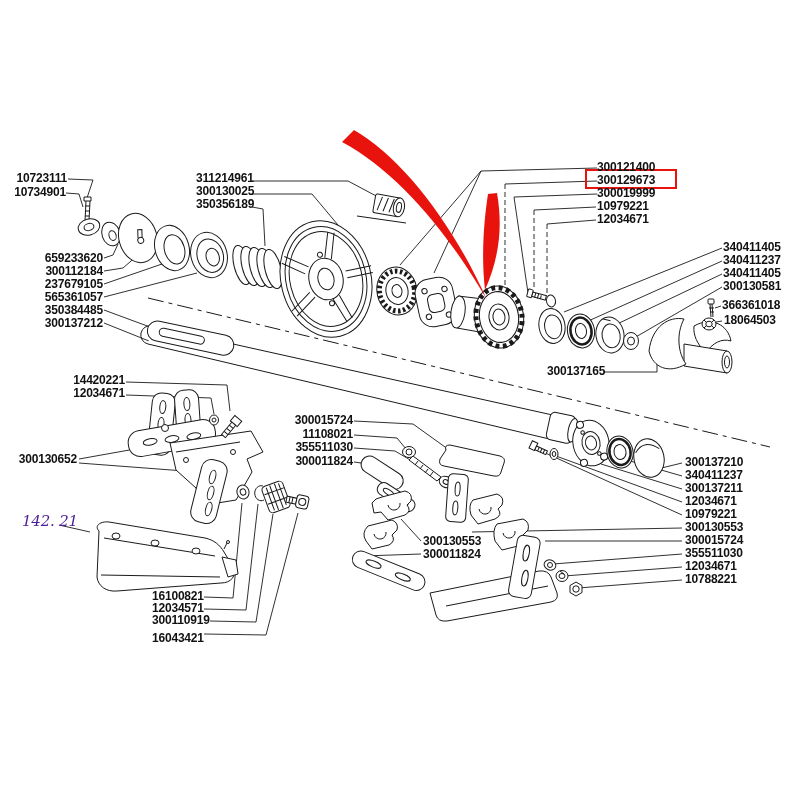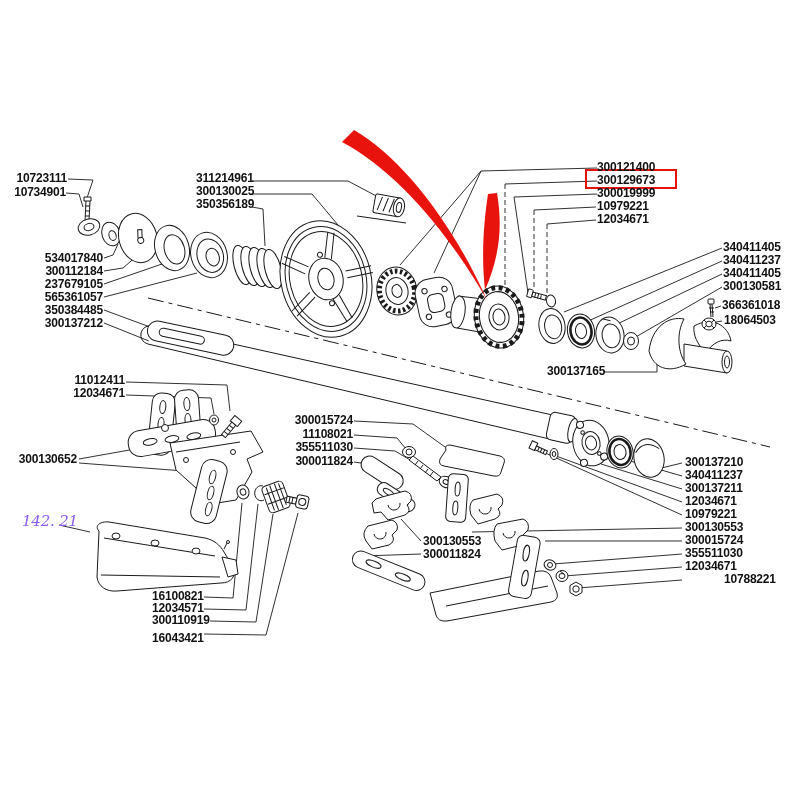--- a/index.html
+++ b/index.html
@@ -1,21 +1,21 @@
 <!DOCTYPE html>
 <html><head>
 <meta charset="utf-8">
 <style>
   html,body{margin:0;padding:0;background:#fff;}
   .stage{position:relative;width:800px;height:800px;background:#fff;overflow:hidden;
          font-family:"Liberation Sans",sans-serif;border-radius:17px;}
   .art{position:absolute;left:0;top:0;}
   .lbl{position:absolute;font:bold 12px "Liberation Sans",sans-serif;color:#111;
        white-space:nowrap;letter-spacing:-0.2px;line-height:13px;}
-  .lbl.it{font:italic 15px "DejaVu Serif",serif;font-weight:normal;color:#8b5cf6;}
+  .lbl.it{font:italic 15px "DejaVu Serif",serif;font-weight:normal;color:#4c1d95;}
   .hlbox{position:absolute;left:585px;top:169px;width:92px;height:20px;
          border:2px solid #e8130d;box-sizing:border-box;}
 </style>
 </head>
 <body>
 
 <div class="stage">
 
 <svg class="art" width="800" height="800" viewBox="0 0 800 800">
   <g stroke="#1a1a1a" fill="none" stroke-width="1">
@@ -352,21 +352,21 @@
       <path d="M497 193 C503 228 499 258 485 290 C481 255 484 220 488 194 Z"></path>
     </g>
   </g>
 </svg>
 
 <div class="hlbox"></div>
 
 <div class="lbl" style="right:733px;top:172px">10723111</div>
 <div class="lbl" style="right:734px;top:186px">10734901</div>
 
-<div class="lbl" style="right:697px;top:252px">534017840</div>
+<div class="lbl" style="right:697px;top:252px">659233620</div>
 <div class="lbl" style="right:697px;top:265px">300112184</div>
 <div class="lbl" style="right:697px;top:278px">237679105</div>
 <div class="lbl" style="right:697px;top:291px">565361057</div>
 <div class="lbl" style="right:697px;top:304px">350384485</div>
 <div class="lbl" style="right:697px;top:317px">300137212</div>
 
 <div class="lbl" style="left:196px;top:172px">311214961</div>
 <div class="lbl" style="left:196px;top:185px">300130025</div>
 <div class="lbl" style="left:196px;top:198px">350356189</div>
 
@@ -378,42 +378,42 @@
 
 <div class="lbl" style="left:723px;top:241px">340411405</div>
 <div class="lbl" style="left:723px;top:254px">340411237</div>
 <div class="lbl" style="left:723px;top:267px">340411405</div>
 <div class="lbl" style="left:723px;top:280px">300130581</div>
 <div class="lbl" style="left:722px;top:299px">366361018</div>
 <div class="lbl" style="left:724px;top:314px">18064503</div>
 
 <div class="lbl" style="left:547px;top:365px">300137165</div>
 
-<div class="lbl" style="right:675px;top:374px">11012411</div>
+<div class="lbl" style="right:675px;top:374px">14420221</div>
 <div class="lbl" style="right:675px;top:387px">12034671</div>
 <div class="lbl" style="right:723px;top:453px">300130652</div>
 
 <div class="lbl" style="right:447px;top:414px">300015724</div>
 <div class="lbl" style="right:447px;top:428px">11108021</div>
 <div class="lbl" style="right:447px;top:441px">355511030</div>
 <div class="lbl" style="right:447px;top:455px">300011824</div>
 
 <div class="lbl" style="left:423px;top:535px">300130553</div>
 <div class="lbl" style="left:423px;top:548px">300011824</div>
 
 <div class="lbl" style="left:685px;top:456px">300137210</div>
 <div class="lbl" style="left:685px;top:469px">340411237</div>
 <div class="lbl" style="left:685px;top:482px">300137211</div>
 <div class="lbl" style="left:685px;top:495px">12034671</div>
 <div class="lbl" style="left:685px;top:508px">10979221</div>
 <div class="lbl" style="left:685px;top:521px">300130553</div>
 <div class="lbl" style="left:685px;top:534px">300015724</div>
 <div class="lbl" style="left:685px;top:547px">355511030</div>
 <div class="lbl" style="left:685px;top:560px">12034671</div>
-<div class="lbl" style="left:724px;top:573px">10788221</div>
+<div class="lbl" style="left:685px;top:573px">10788221</div>
 
 <div class="lbl it" style="left:22px;top:512px">142. 21</div>
 
 <div class="lbl" style="left:152px;top:590px">16100821</div>
 <div class="lbl" style="left:152px;top:602px">12034571</div>
 <div class="lbl" style="left:152px;top:614px">300110919</div>
 <div class="lbl" style="left:152px;top:632px">16043421</div>
 
 </div>
 

